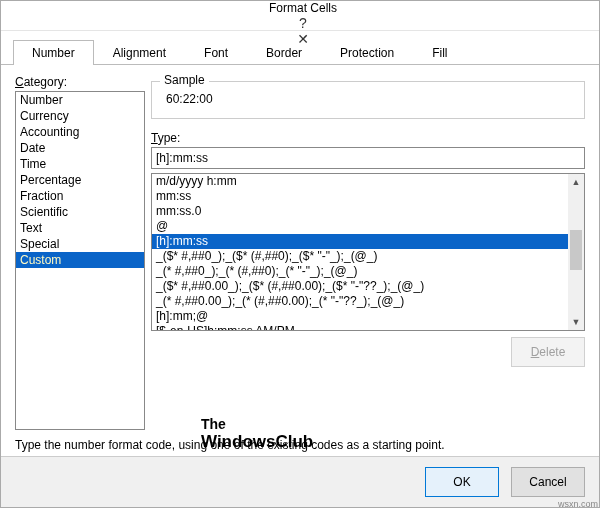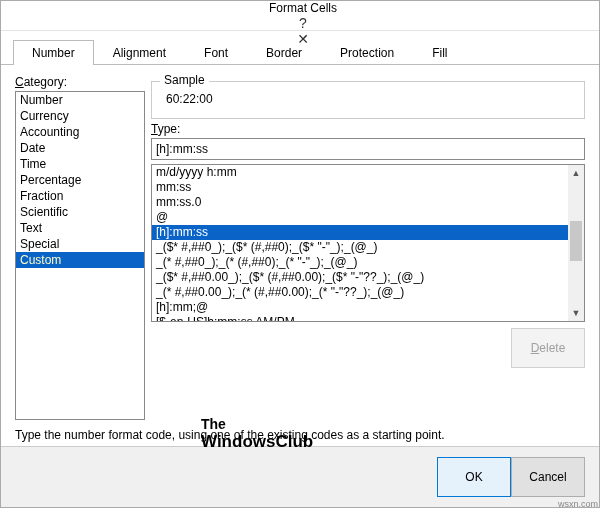--- a/index.html
+++ b/index.html
@@ -72,21 +72,21 @@
     font-size: 12px;
     line-height: 16px;
   }
   .listbox .item { padding: 0 4px; }
   .listbox .item.selected { background: #0a64c8; color: #fef9c3; }
 
   .col-right { flex:1; display:flex; flex-direction:column; }
   .sample-group {
     border: 1px solid #ccc;
     padding: 10px 10px 12px 10px;
-    margin: 6px 0 3px 0;
+    margin: 6px 0 12px 0;
     position: relative;
   }
   .sample-group .legend {
     position: absolute; top: -9px; left: 8px;
     background: #fff; padding: 0 4px;
   }
   .sample-val { font-size: 12px; padding-left: 4px; }
 
   .type-input {
     width: 100%;
@@ -109,36 +109,36 @@
     position: absolute; right: 0; top: 0; bottom: 0; width: 16px;
     background: #f0f0f0;
     display:flex; flex-direction:column;
   }
   .scroll .arrow { height:16px; display:flex;align-items:center;justify-content:center; font-size:9px; color:#555;}
   .scroll .track { flex:1; position:relative; }
   .scroll .thumb { position:absolute; left:2px; right:2px; top:40px; height:40px; background:#c8c8c8; }
 
   .del-row { display:flex; justify-content:flex-end; margin-top:6px; }
   .btn {
-    min-width: 74px; height: 40px;
+    min-width: 74px; height: 30px;
     border: 1px solid #adadad;
     background: #e1e1e1;
     font: inherit;
     padding: 0 12px;
   }
   .btn[disabled] { color: #a0a0a0; background:#f3f3f3; border-color:#d0d0d0; }
   .btn.primary { border: 1px solid #0078d7; background:#e5f1fb; }
 
   .hint { padding: 2px 14px 4px 14px; font-size:12px; }
 
   .footer {
     border-top: 1px solid #ccc;
     background: #f0f0f0;
     padding: 10px 14px;
-    display:flex; justify-content:flex-end; gap:0;
+    display:flex; justify-content:flex-end; gap:12px;
   }
 
   .watermark {
     position:absolute; left:200px; bottom:56px;
     font-weight:600; font-size:17px; line-height:18px;
     pointer-events:none;
   }
   .watermark .top { font-size:14px; }
   .wsxn { position:absolute; right:2px; bottom:16px; font-size:9px; color:#888; }
 </style>

